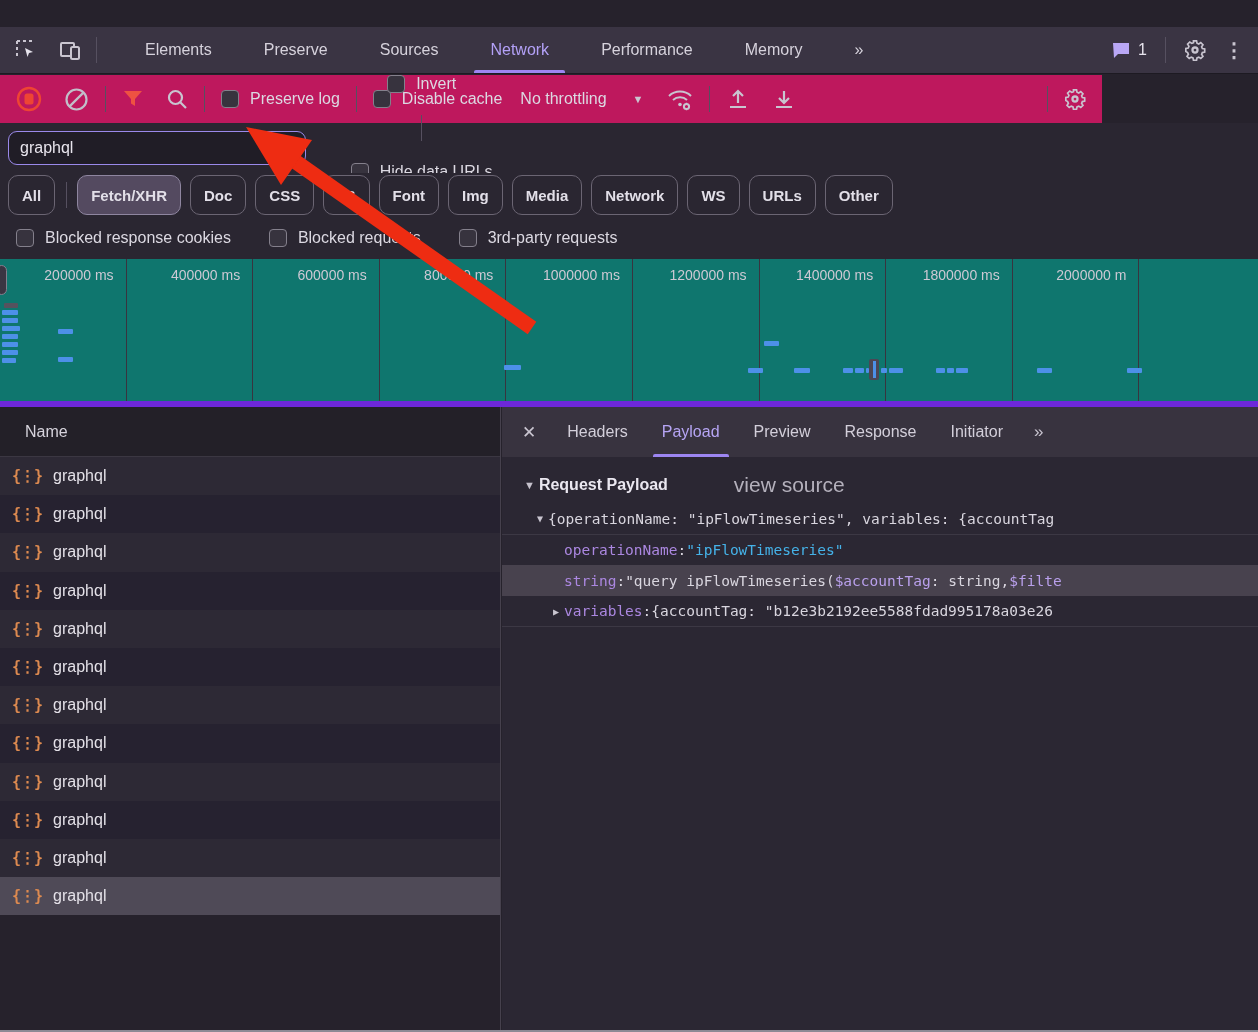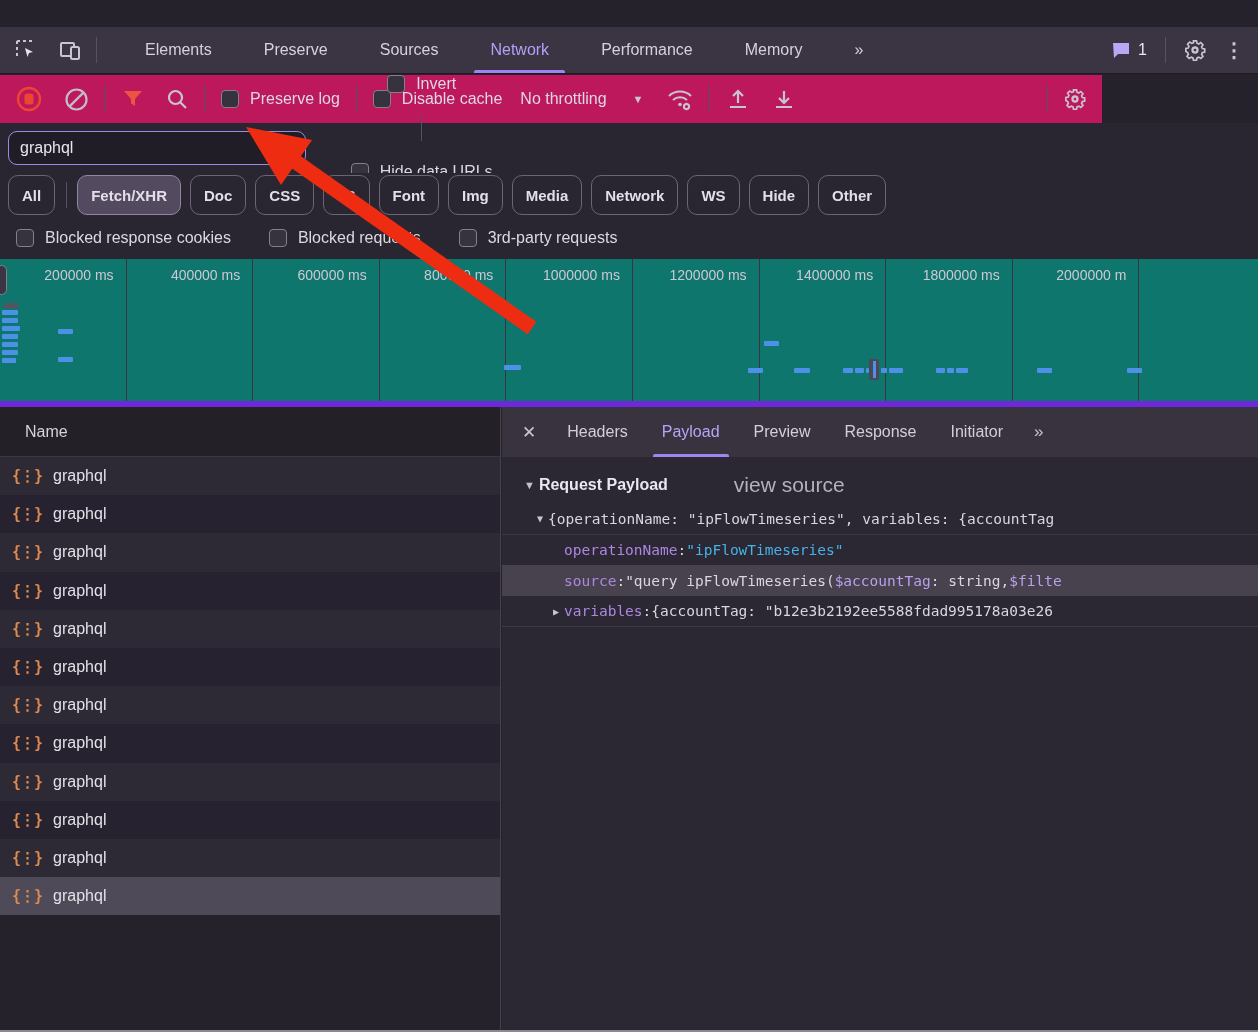--- a/index.html
+++ b/index.html
@@ -302,21 +302,21 @@
     <span class="chip-div"></span>
     <div class="chip selected">Fetch/XHR</div>
     <div class="chip">Doc</div>
     <div class="chip">CSS</div>
     <div class="chip">JS</div>
     <div class="chip">Font</div>
     <div class="chip">Img</div>
     <div class="chip">Media</div>
     <div class="chip">Network</div>
     <div class="chip">WS</div>
-    <div class="chip">Hide</div>
+    <div class="chip">URLs</div>
     <div class="chip">Other</div>
   </div>
 
 <div class="abs cbrow">
   <label class="cb-label">
     <span class="cbox"></span>
     <span>Blocked response cookies</span>
   </label>
   <label class="cb-label">
     <span class="cbox"></span>
@@ -449,21 +449,21 @@
       <div class="prow root" style="padding-left: 30px;">
         <span class="arr">▼</span>
         <span class="v-plain">{operationName: "ipFlowTimeseries", variables: {accountTag</span>
       </div>
       <div class="prow child topline">
         <span class="k">operationName</span>
         <span class="colon">: </span>
         <span class="v-string">"ipFlowTimeseries"</span>
       </div>
       <div class="prow child sel">
-        <span class="k">source</span>
+        <span class="k">string</span>
         <span class="colon">: </span>
         <span class="v-plain">"query ipFlowTimeseries(</span>
         <span class="v-vartok">$accountTag</span>
         <span class="v-plain">: string, </span>
         <span class="v-vartok">$filte</span>
       </div>
       <div class="prow child hasarrow botline">
         <span class="arr">▶</span>
         <span class="k">variables</span>
         <span class="colon">: </span>

